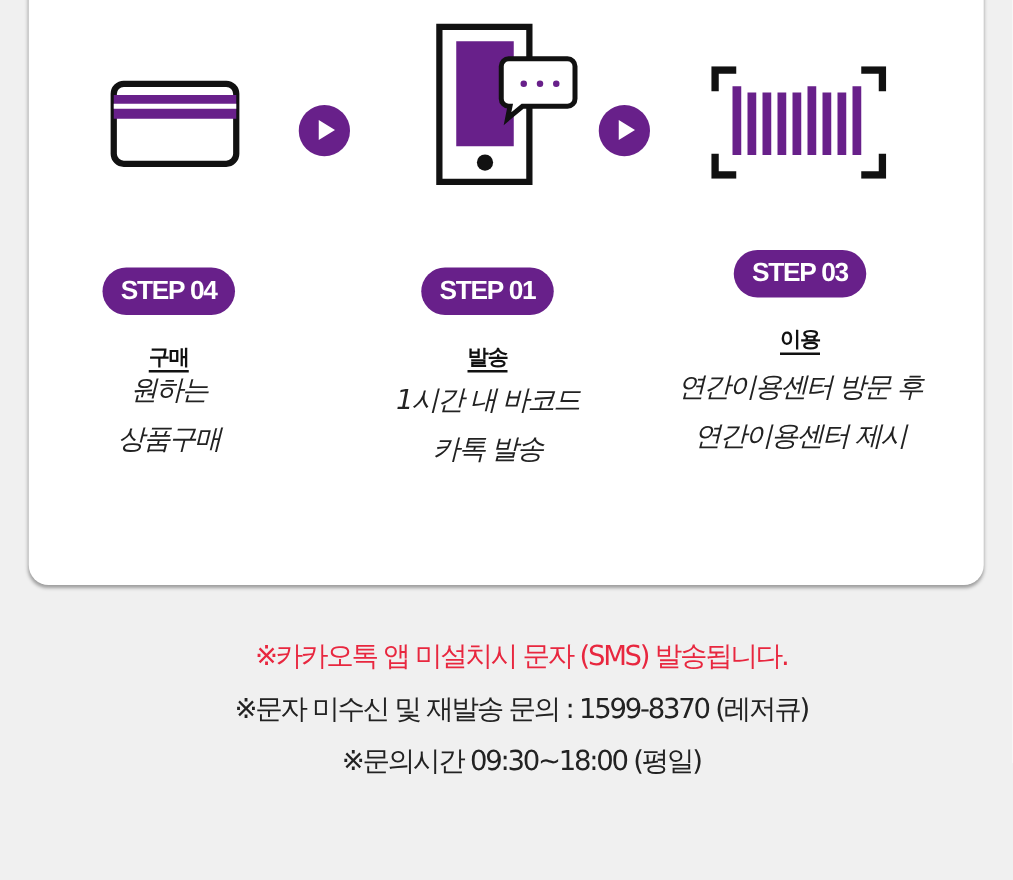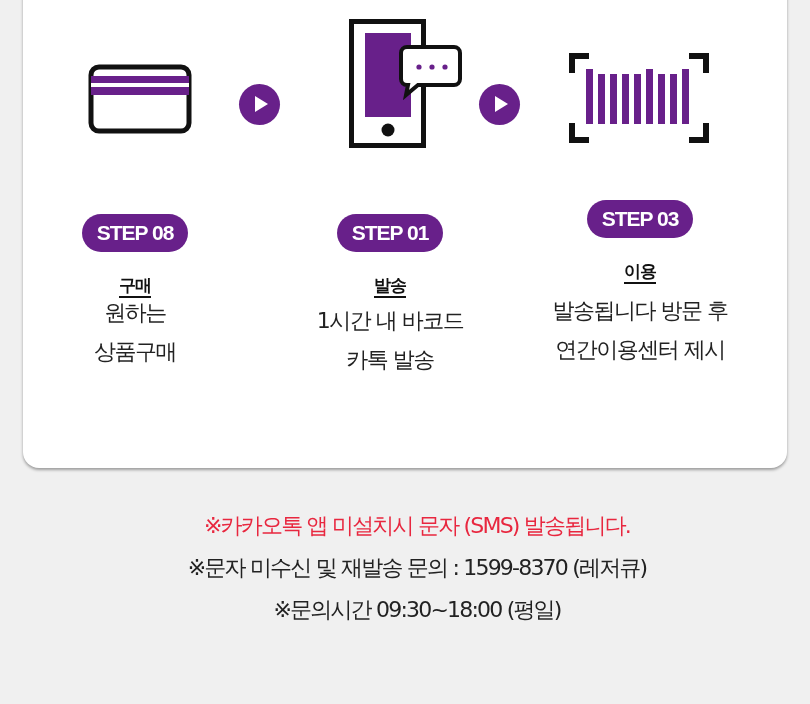--- a/index.html
+++ b/index.html
@@ -23,21 +23,21 @@
   .step { position:absolute; width:250px; text-align:center; }
   .badge {
     display:inline-block; background:#68208a; color:#fff; font-weight:bold;
     font-size:21px; letter-spacing:-1px; height:38px; line-height:38px; padding:0 15px;
     border-radius:19px; font-family:"Liberation Sans", sans-serif;
   }
   .title {
     display:inline-block; margin-top:22px; font-size:17px; font-weight:bold; color:#111;
     text-decoration:underline; text-underline-offset:5px; text-decoration-thickness:2px; letter-spacing:-1px;
   }
-  .desc { font-size:22px; color:#222; line-height:39px; letter-spacing:-1.5px; }
+  .desc { font-size:22px; color:#222; line-height:39px; letter-spacing:-1.5px;font-style:italic; }
   .notes { position:absolute; left:0; width:810px; top:505px; text-align:center; }
   .note { font-size:22px; letter-spacing:-1.8px; line-height:42px; color:#222;padding-left:24px; }
   .note.red { color:#e8273f; }
 </style>
 </head>
 <body>
 
 <div class="card">
 
   <svg class="icon" style="left:65px;top:84px" width="104" height="70" viewBox="0 0 104 70">
@@ -72,42 +72,42 @@
       <rect x="53" y="21" width="7" height="50"></rect>
       <rect x="65" y="21" width="7" height="50"></rect>
       <rect x="77" y="16" width="7" height="55"></rect>
       <rect x="89" y="21" width="7" height="50"></rect>
       <rect x="101" y="21" width="7" height="50"></rect>
       <rect x="113" y="16" width="7" height="55"></rect>
     </g>
   </svg>
 
   <div class="step" style="left:-13px;top:234px">
-    <span class="badge">STEP 08</span><br>
+    <span class="badge">STEP 04</span><br>
     <span class="title">구매</span>
     <div class="desc" style="margin-top:-4px">
       <div>원하는</div>
       <div>상품구매</div>
     </div>
   </div>
 
   <div class="step" style="left:242px;top:234px">
     <span class="badge">STEP 01</span><br>
     <span class="title">발송</span>
     <div class="desc" style="margin-top:4px">
       <div>1시간 내 바코드</div>
       <div>카톡 발송</div>
     </div>
   </div>
 
   <div class="step" style="left:492px;top:220px">
     <span class="badge">STEP 03</span><br>
     <span class="title">이용</span>
     <div class="desc" style="margin-top:8px">
-      <div>발송됩니다 방문 후</div>
+      <div>연간이용센터 방문 후</div>
       <div>연간이용센터 제시</div>
     </div>
   </div>
 </div>
 
 <div class="notes">
   <div class="note red">※카카오톡 앱 미설치시 문자 (SMS) 발송됩니다.</div>
   <div class="note">※문자 미수신 및 재발송 문의 : 1599-8370 (레저큐)</div>
   <div class="note">※문의시간 09:30~18:00 (평일)</div>
 </div>

